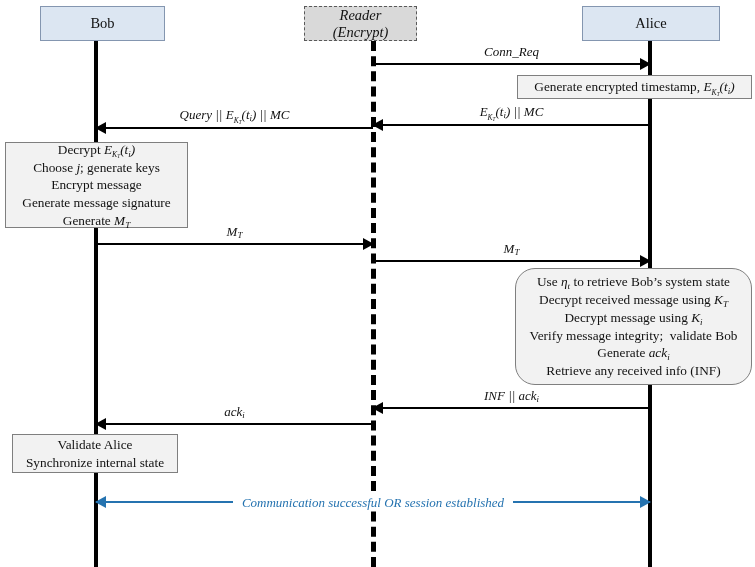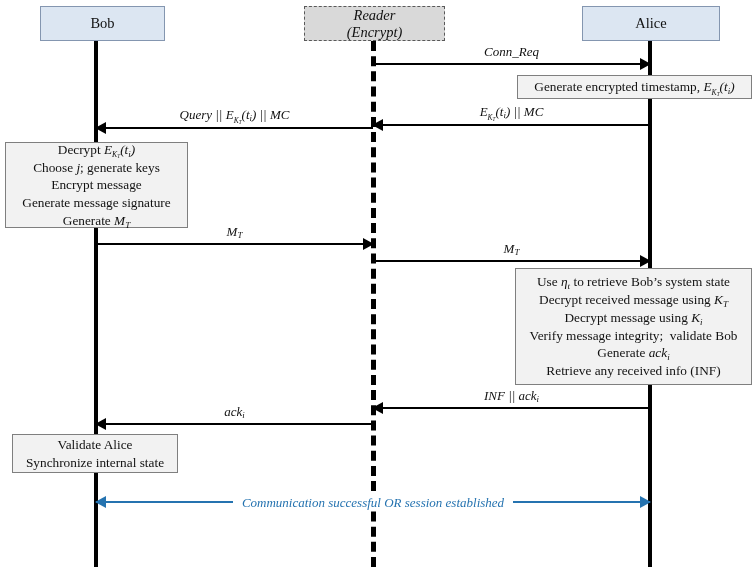--- a/index.html
+++ b/index.html
@@ -111,21 +111,21 @@
 <div id="canvas">
 
   <div class="lifeline" style="left:94px;top:41px;height:526px;"></div>
   <div class="lifeline dash" style="left:371px;top:41px;height:526px;"></div>
   <div class="lifeline" style="left:648px;top:41px;height:526px;"></div>
 
   <div class="actor-box solid" style="left:40px;top:6px;width:125px;height:35px;">
     <span>Bob</span>
   </div>
 
-  <div class="actor-box dashed" style="left:304px;top:6px;width:141px;height:35px;flex-direction:column;">
+  <div class="actor-box dashed" style="left:304px;top:6px;width:113px;height:35px;flex-direction:column;">
     <span>Reader</span>
     <span class="l2">(Encrypt)</span>
   </div>
 
   <div class="actor-box solid" style="left:582px;top:6px;width:138px;height:35px;">
     <span>Alice</span>
   </div>
 
   <div class="msg right" style="left:373px;top:63px;width:277px;">
     <div class="shaft"></div>
@@ -162,21 +162,21 @@
     <div class="head"></div>
     <div class="label"><span class="it">M<sub>T</sub></span></div>
   </div>
 
   <div class="msg right" style="left:373px;top:260px;width:277px;">
     <div class="shaft"></div>
     <div class="head"></div>
     <div class="label"><span class="it">M<sub>T</sub></span></div>
   </div>
 
-  <div class="note" style="left:515px;top:268px;width:237px;height:117px;">
+  <div class="note" style="left:515px;top:268px;width:237px;height:117px;border-radius:20px;">
     <span class="ln">Use <span class="it">η<sub>t</sub></span> to retrieve Bob’s system state</span>
     <span class="ln">Decrypt received message using <span class="it">K<sub>T</sub></span></span>
     <span class="ln">Decrypt message using <span class="it">K<sub>i</sub></span></span>
     <span class="ln">Verify message integrity;&nbsp; validate Bob</span>
     <span class="ln">Generate <span class="it">ack<sub>i</sub></span></span>
     <span class="ln">Retrieve any received info (INF)</span>
   </div>
 
   <div class="msg left" style="left:373px;top:407px;width:277px;">
     <div class="shaft"></div>

